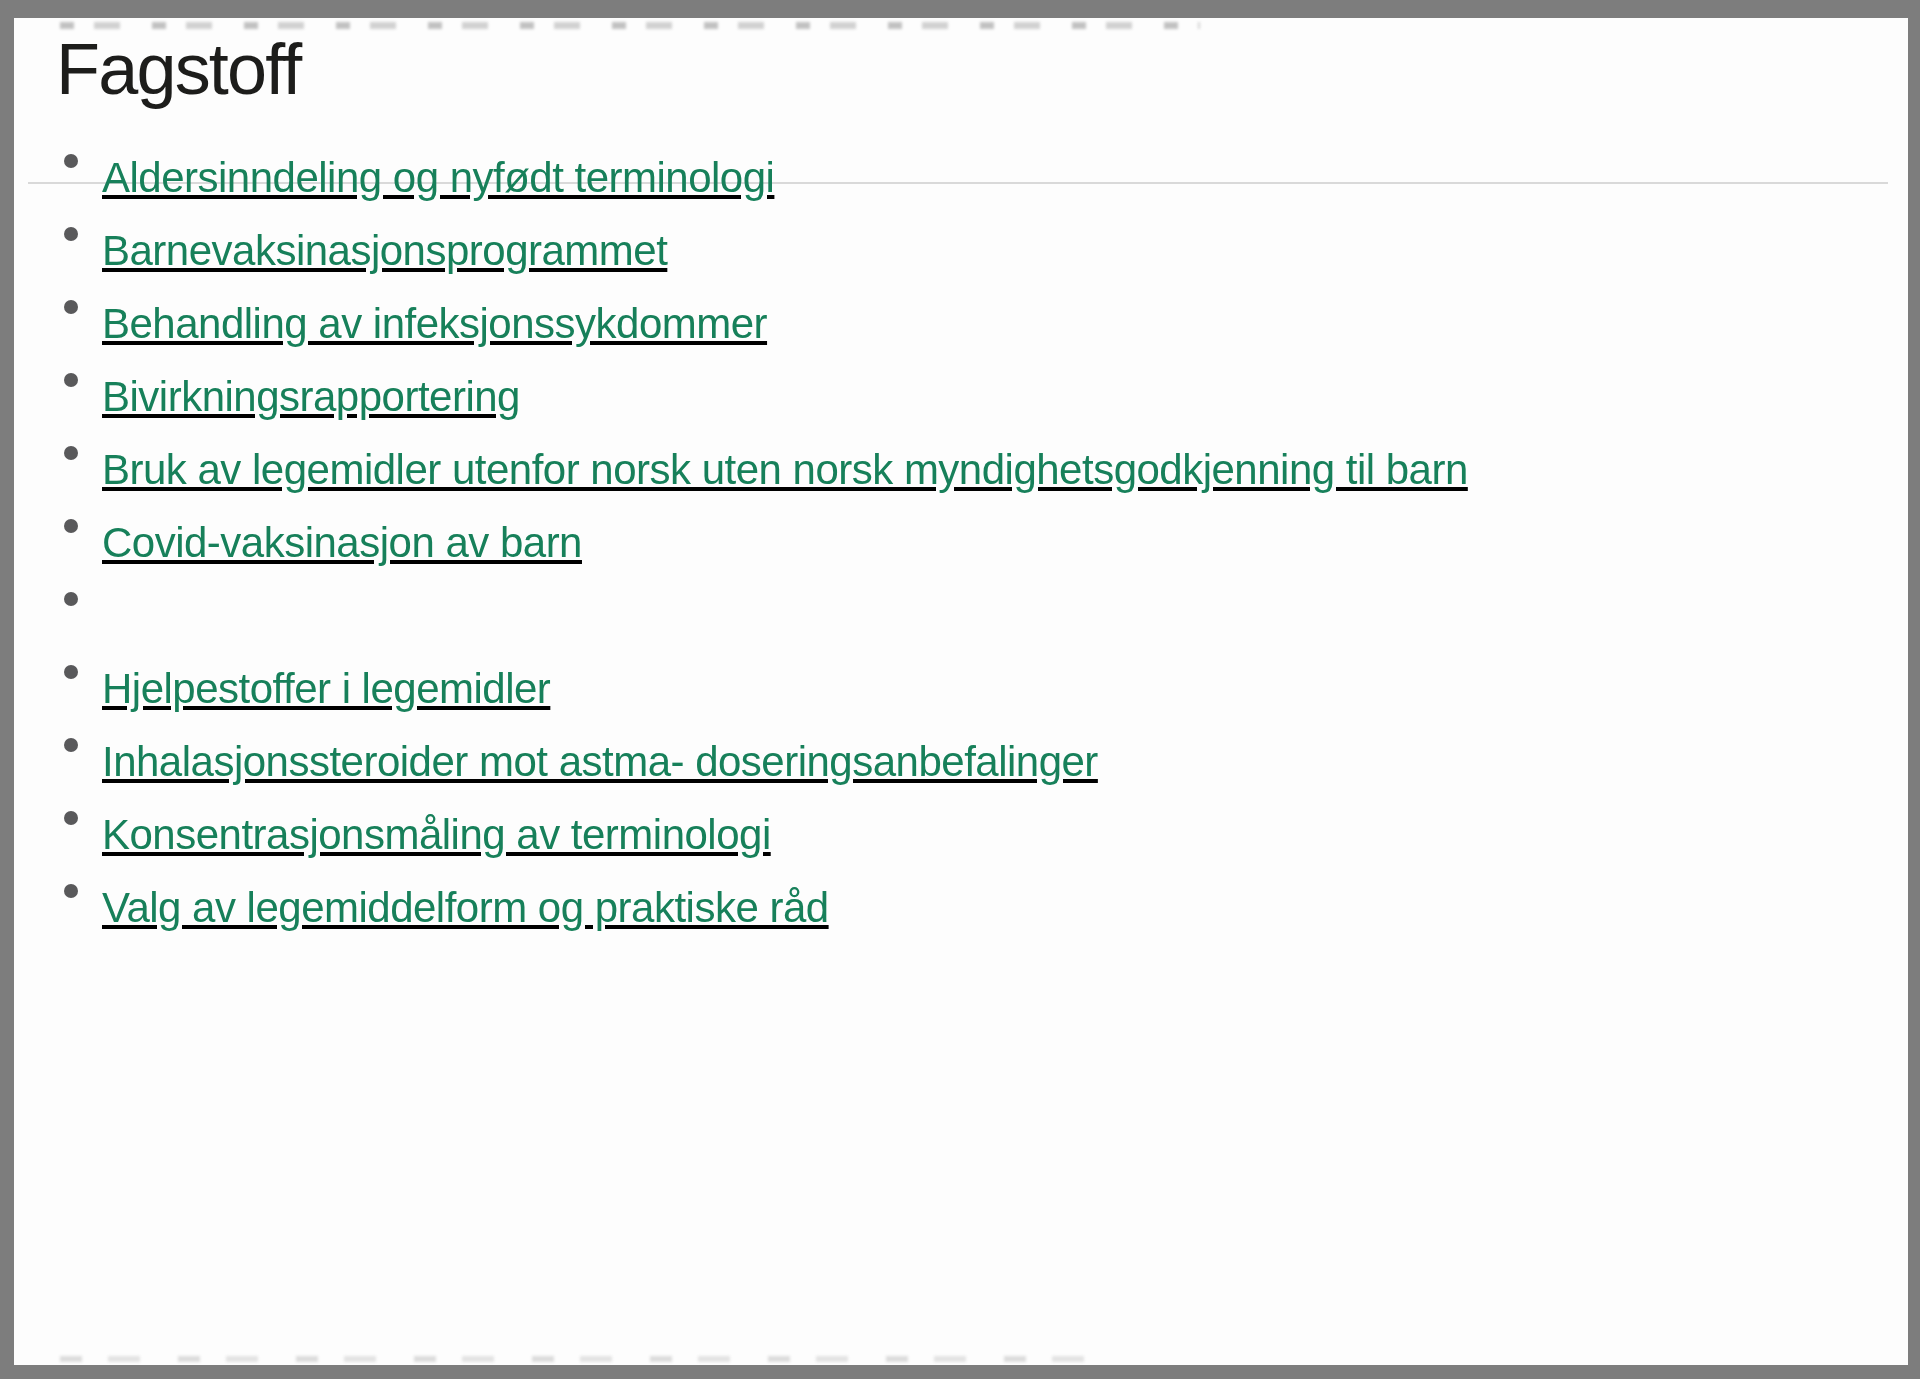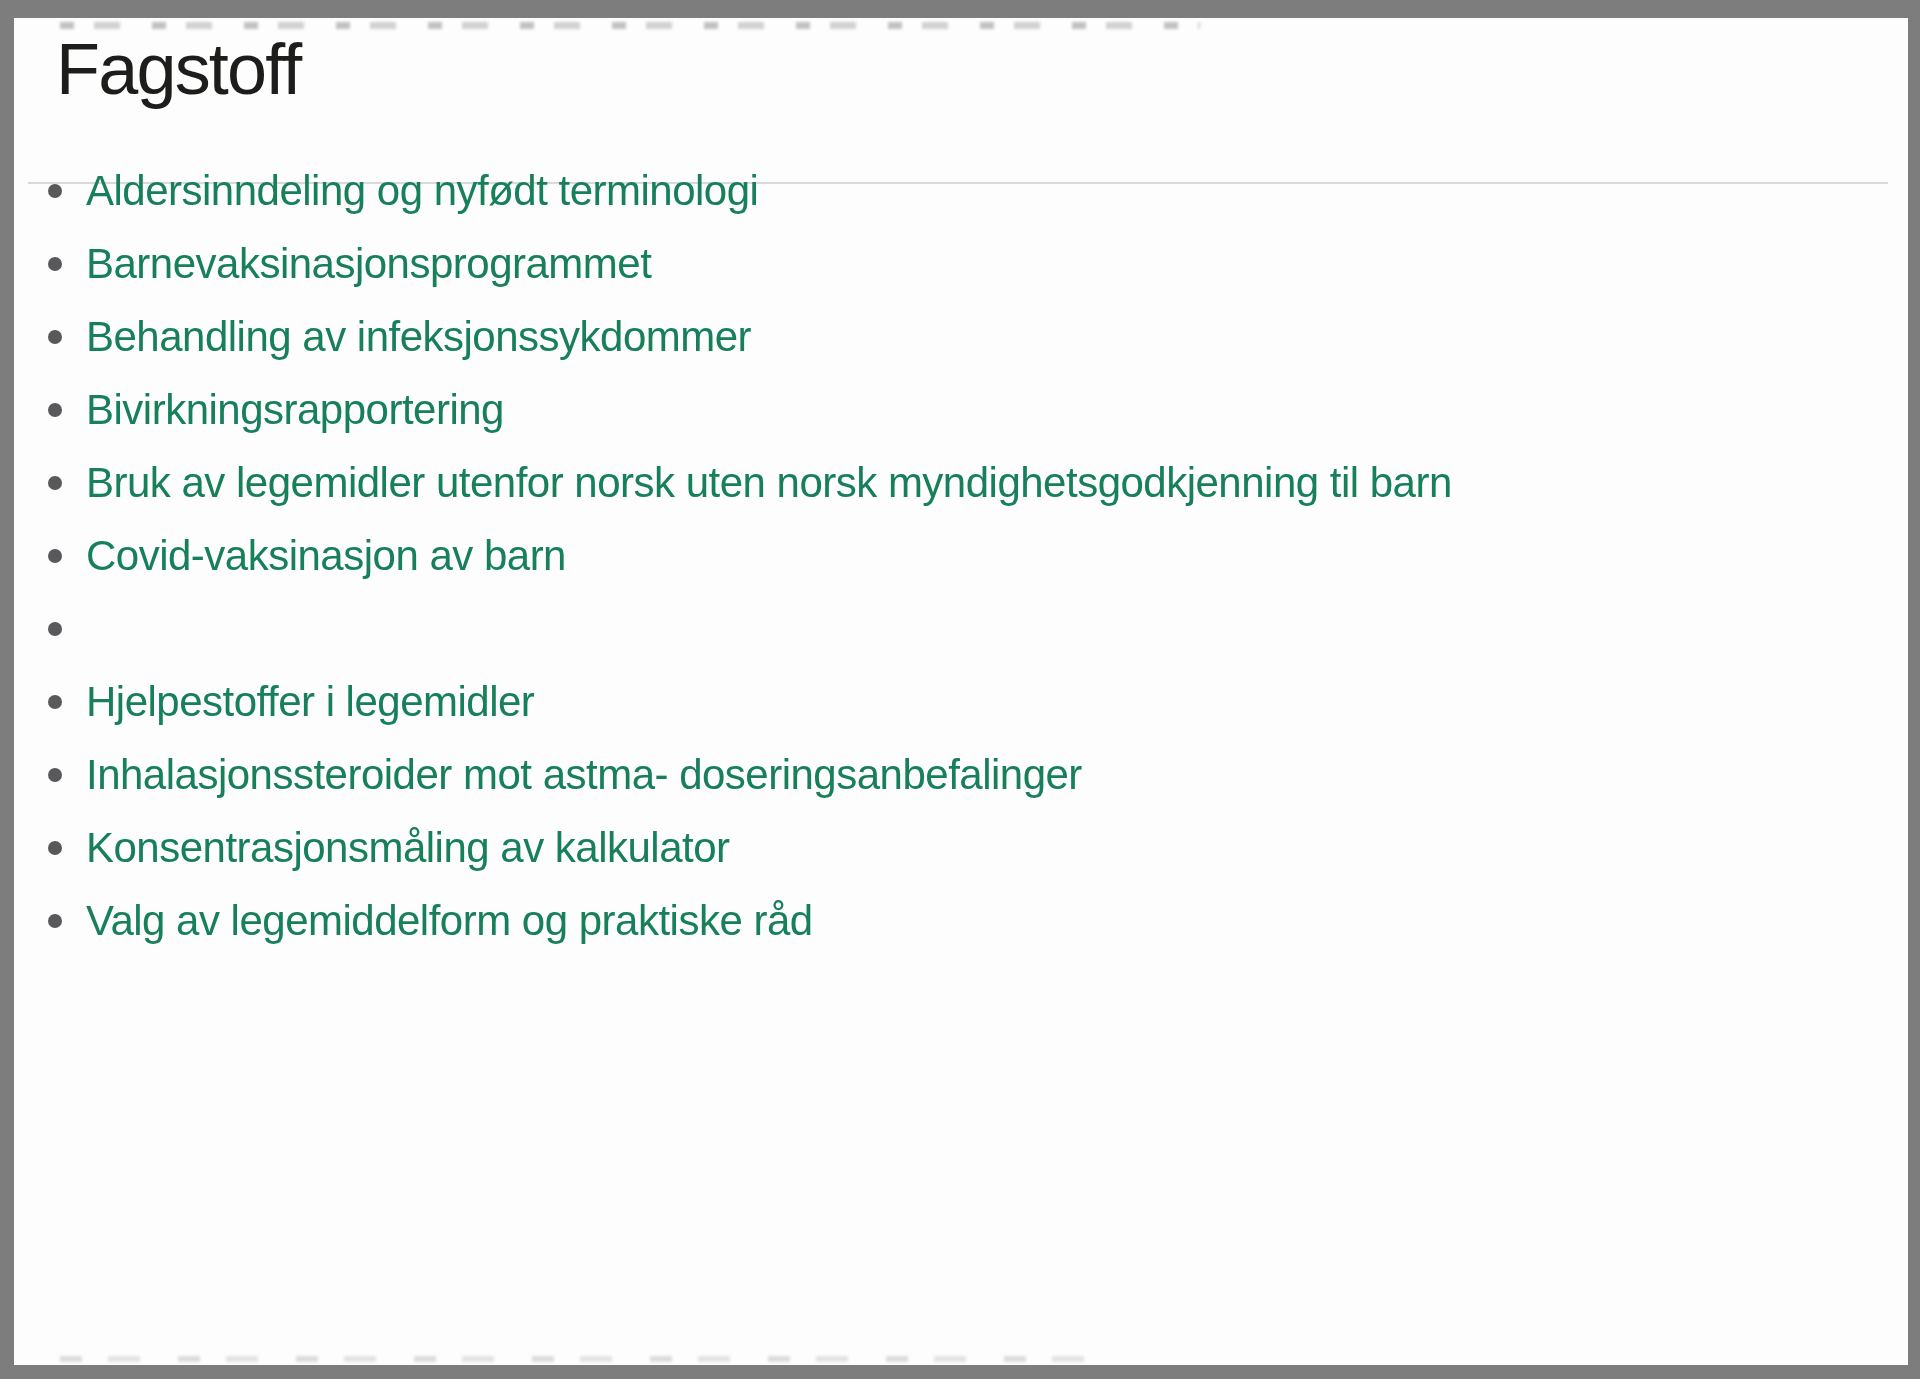--- a/index.html
+++ b/index.html
@@ -59,22 +59,22 @@
     background:var(--divider);
   }
   ul.link-list{
     position:absolute;
     top:136px;left:0;right:0;
     list-style:none;
   }
   ul.link-list li{
     height:73px;
     display:flex;
-    align-items:center;
-    padding-left:34px;
+    padding-left:50px;
+    text-decoration:underline;
   }
   .bullet{
     flex:0 0 auto;
     width:14px;height:14px;
     border-radius:50%;
     background:var(--bullet-gray);
     margin-right:24px;
   }
   a.fagstoff-link{
     color:var(--link-green);
@@ -135,21 +135,21 @@
     <a class="fagstoff-link" href="#">Hjelpestoffer i legemidler</a>
   </li>
 
   <li>
     <span class="bullet"></span>
     <a class="fagstoff-link" href="#">Inhalasjonssteroider mot astma- doseringsanbefalinger</a>
   </li>
 
   <li>
     <span class="bullet"></span>
-    <a class="fagstoff-link" href="#">Konsentrasjonsmåling av kalkulator</a>
+    <a class="fagstoff-link" href="#">Konsentrasjonsmåling av terminologi</a>
   </li>
 
 
   <li>
     <span class="bullet"></span>
     <a class="fagstoff-link" href="#">Valg av legemiddelform og praktiske råd</a>
   </li>
 </ul>
 
   <div class="artifact bottom"></div>

